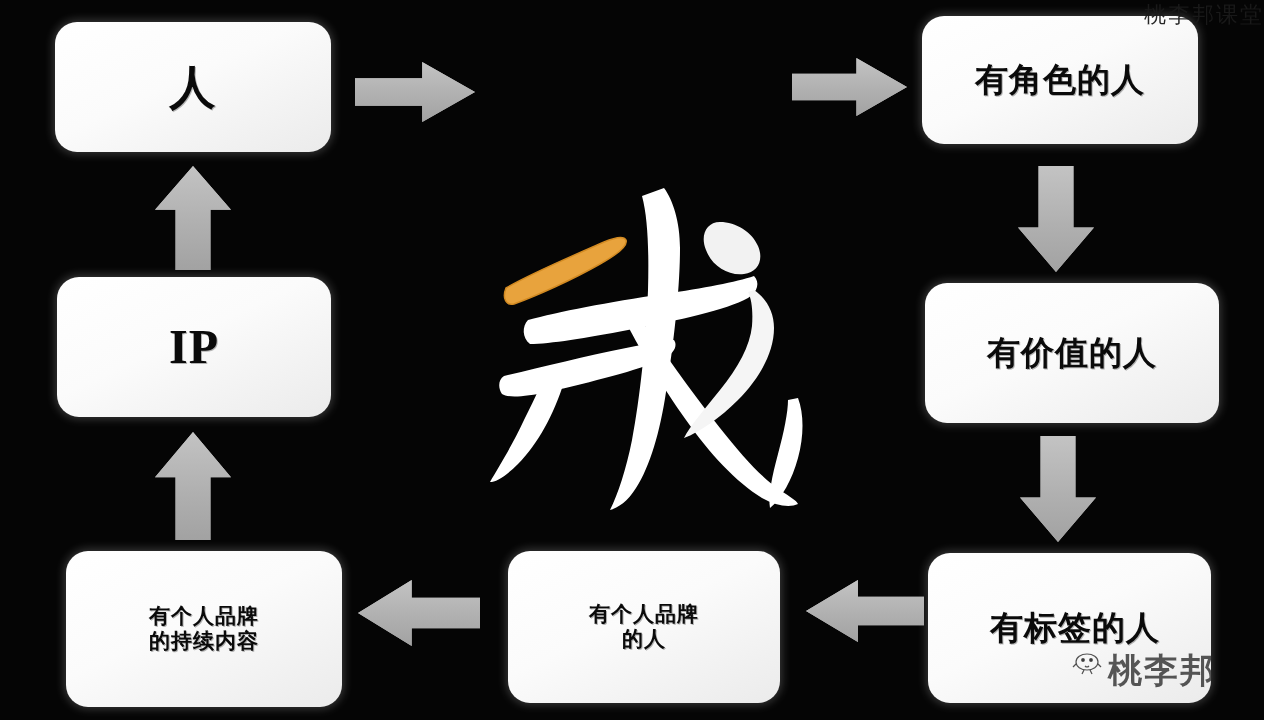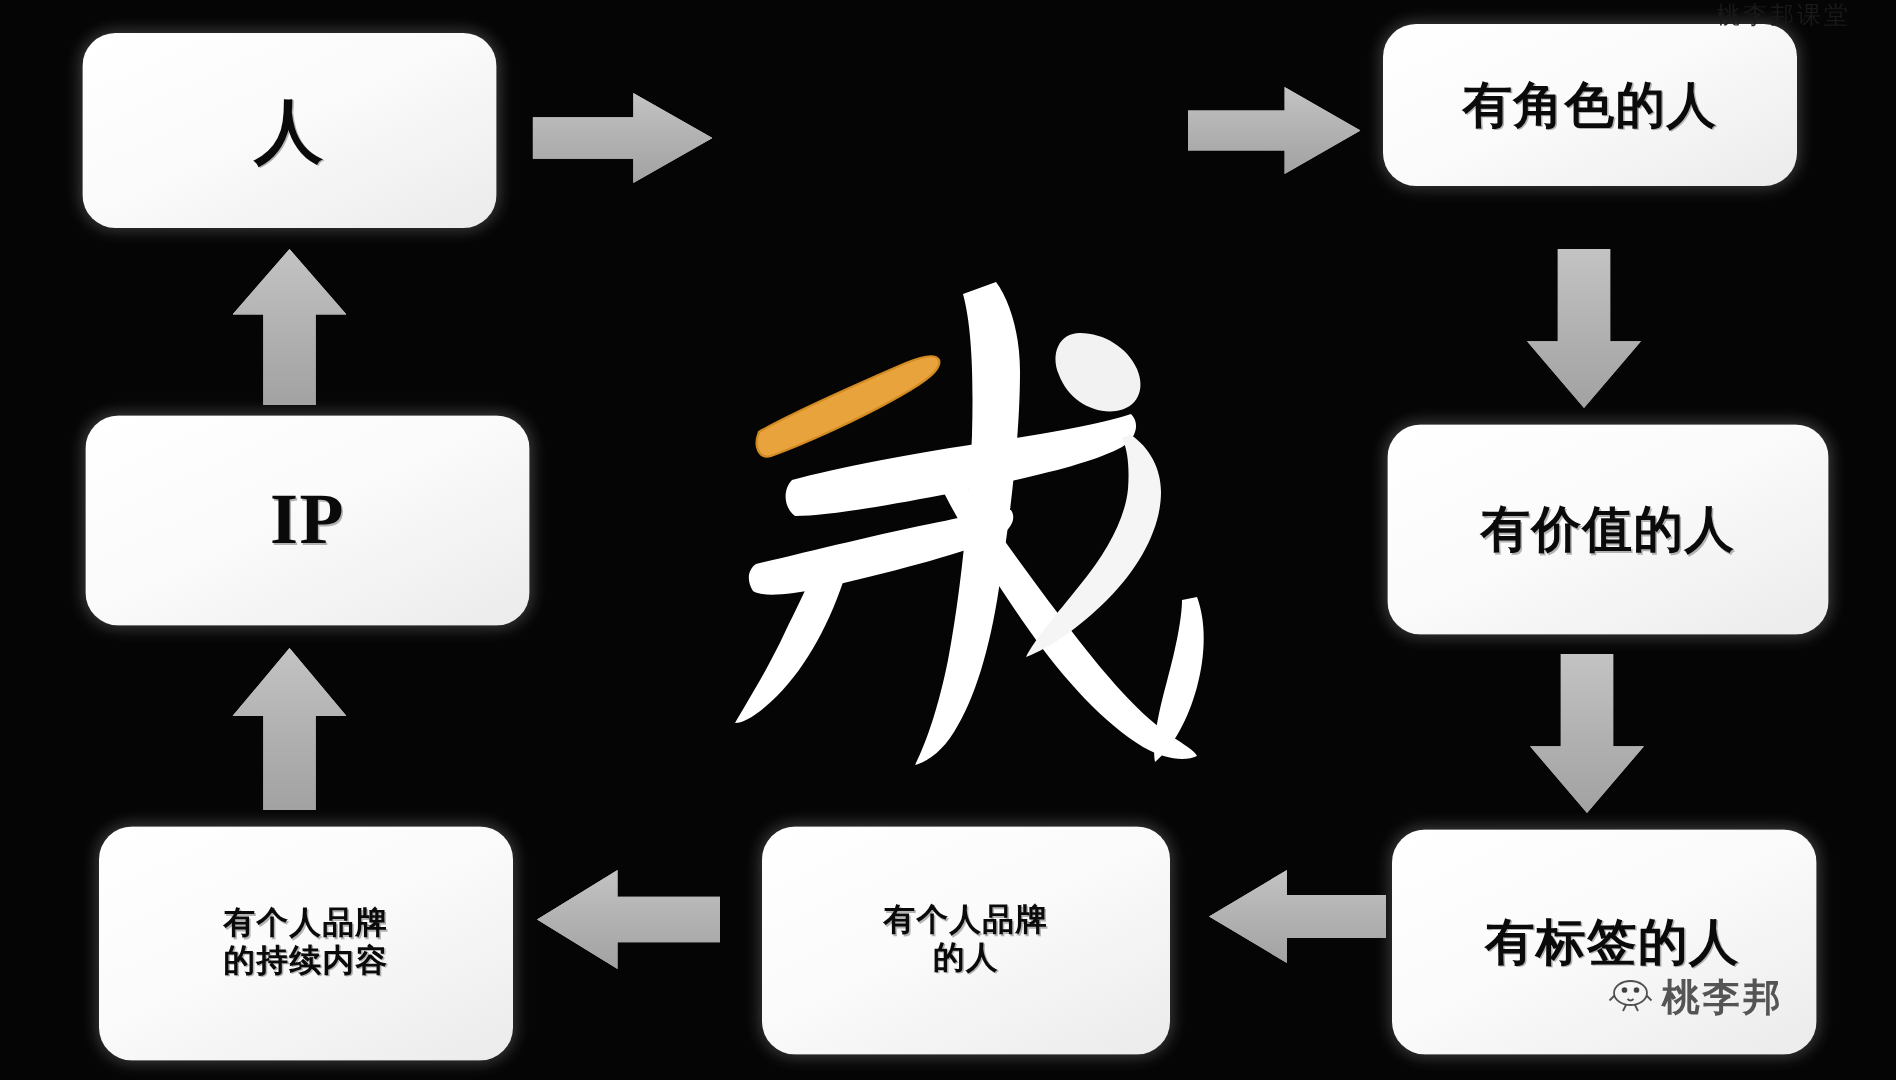--- a/index.html
+++ b/index.html
@@ -69,56 +69,56 @@
     top: 170px;
     width: 360px;
     height: 360px;
     pointer-events: none;
   }
 
   
   .watermark {
     position: absolute;
     color: rgba(40,40,40,0.78);
-    font-size: 25px;
+    font-size: 34px;
     font-family: "DejaVu Sans", sans-serif;
     font-weight: 600;
     letter-spacing: 2px;
     white-space: nowrap;
   }
   #wm-bottom { left: 1108px; top: 648px; }
   #wm-bottom-icon {
     position: absolute;
     left: 1072px;
     top: 650px;
     width: 30px;
     height: 26px;
   }
   #wm-top {
     position: absolute;
     left: 1144px;
     top: 0px;
     color: rgba(26,26,26,0.95);
-    font-size: 16px;
+    font-size: 22px;
     letter-spacing: 2px;
     font-family: "DejaVu Sans", sans-serif;
     white-space: nowrap;
   }
 </style>
 </head>
 <body>
 
 <div id="stage">
 
   <div class="node" id="node-person" style="left:55px; top:22px; width:276px; height:130px;">
     <span class="label cn-big">人</span>
   </div>
 
 
-  <div class="node" id="node-has-role" style="left:922px; top:16px; width:276px; height:108px;">
+  <div class="node" id="node-has-role" style="left:922px; top:16px; width:276px; height:128px;">
     <span class="label cn">有角色的人</span>
   </div>
 
   <div class="node" id="node-has-value" style="left:925px; top:283px; width:294px; height:140px;">
     <span class="label cn">有价值的人</span>
   </div>
 
   <div class="node" id="node-has-label" style="left:928px; top:553px; width:272px; height:150px;padding-left:11px;">
     <span class="label cn">有标签的人</span>
   </div>
@@ -126,21 +126,21 @@
   <div class="node" id="node-has-brand" style="left:508px; top:551px; width:272px; height:152px;">
     <span class="label cn-two">有个人品牌
 的人</span>
   </div>
 
   <div class="node" id="node-has-brand-content" style="left:66px; top:551px; width:276px; height:156px;">
     <span class="label cn-two">有个人品牌
 的持续内容</span>
   </div>
 
-  <div class="node" id="node-ip" style="left:57px; top:277px; width:296px; height:140px;">
+  <div class="node" id="node-ip" style="left:57px; top:277px; width:274px; height:140px;">
     <span class="label serif">IP</span>
   </div>
 
   <div class="arrow right" id="arrow-person-to-has-name" style="left:355px; top:62px; width:120px; height:60px;"></div>
 
   <div class="arrow right" id="arrow-has-name-to-has-role" style="left:792px; top:58px; width:115px; height:58px;"></div>
 
   <div class="arrow down" id="arrow-has-role-to-has-value" style="left:1018px; top:166px; width:76px; height:106px;"></div>
 
   <div class="arrow down" id="arrow-has-value-to-has-label" style="left:1020px; top:436px; width:76px; height:106px;"></div>

